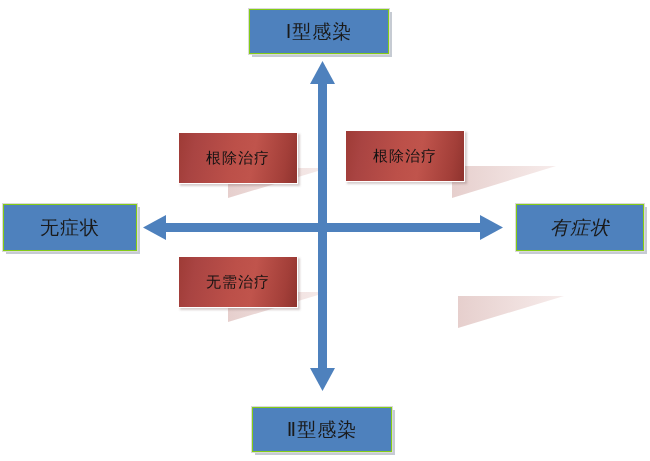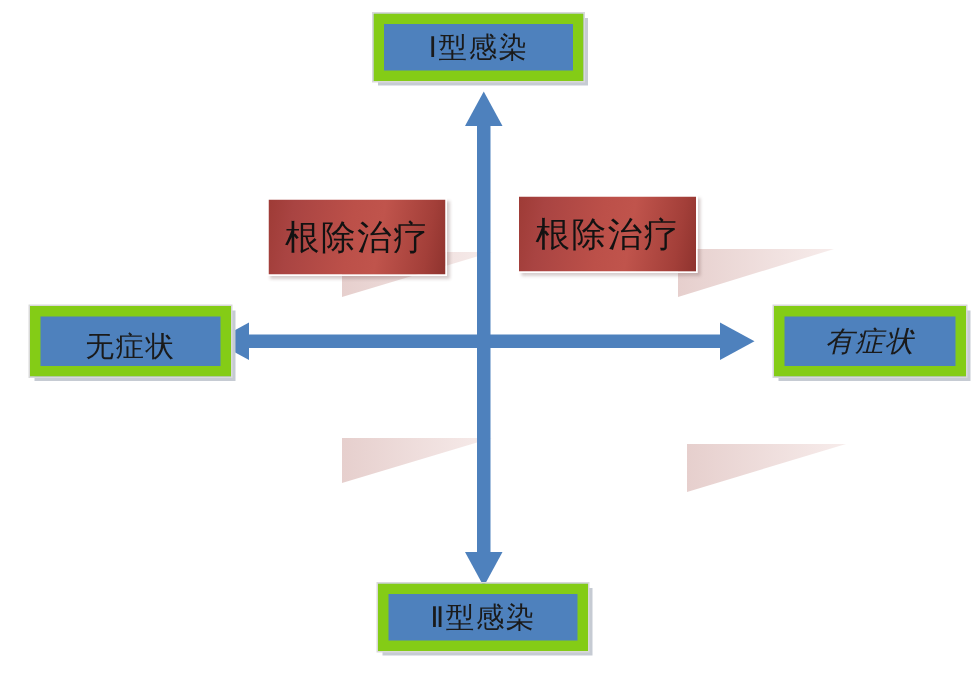--- a/index.html
+++ b/index.html
@@ -12,38 +12,38 @@
     position:relative;
   }
   #canvas{position:absolute;left:0;top:0;width:650px;height:461px;}
 
   
   .node{position:absolute;box-sizing:border-box;}
 
   
   .axis-box{
     background:#4e81bd;
-    border:7px solid #84cc16;
+    border:1px solid #84cc16;
     outline:1px solid #d9d9d9;
     box-shadow:3px 3px 0 0 #c6cbd3;
     display:flex;align-items:center;justify-content:center;
     color:#1a1a1a;
     font-size:19px;
     letter-spacing:1px;
     white-space:nowrap;
   }
 
   
   .quad-box{
     background:linear-gradient(100deg,#9e3b36 0%,#a94442 14%,#bc5049 46%,#c0544c 62%,#a33f39 88%,#8e332e 100%);
     border:1px solid #ffffff;
     box-shadow:2px 2px 2px rgba(120,90,90,.30);
     display:flex;align-items:center;justify-content:center;
     color:#121212;
-    font-size:23px;
+    font-size:15px;
     letter-spacing:1px;
     white-space:nowrap;
     z-index:6;
   }
 
   
   .pink-tri{
     z-index:3;
     pointer-events:none;
   }
@@ -108,35 +108,38 @@
 
     <polygon points="143,227.5 166,240 166,215" fill="#4e81bd"></polygon>
 
     <polygon points="503,227.5 480,240 480,215" fill="#4e81bd"></polygon>
   </svg>
 
   <div class="axis-box node" style="left:249px;top:9px;width:140px;height:45px;z-index:8;">
     <span>Ⅰ型感染</span>
   </div>
 
-  <div class="axis-box node" style="left:252px;top:389px;width:140px;height:45px;z-index:8;">
+  <div class="axis-box node" style="left:252px;top:407px;width:140px;height:45px;z-index:8;">
     <span>Ⅱ型感染</span>
   </div>
 
-  <div class="axis-box node" style="left:20px;top:204px;width:134px;height:47px;z-index:8;align-items:flex-end;">
+  <div class="axis-box node" style="left:3px;top:204px;width:134px;height:47px;z-index:8;">
     <span>无症状</span>
   </div>
 
   <div class="axis-box node" style="left:516px;top:204px;width:128px;height:47px;z-index:8;font-style:italic;">
     <span>有症状</span>
   </div>
 
   <div class="quad-box node" style="left:178px;top:132px;width:120px;height:52px;">
     <span>根除治疗</span>
   </div>
 
   <div class="quad-box node" style="left:345px;top:130px;width:120px;height:52px;">
     <span>根除治疗</span>
   </div>
 
+  <div class="quad-box node" style="left:178px;top:256px;width:120px;height:52px;">
+    <span>无需治疗</span>
+  </div>
 
 
 </div>
 
 </body></html>

